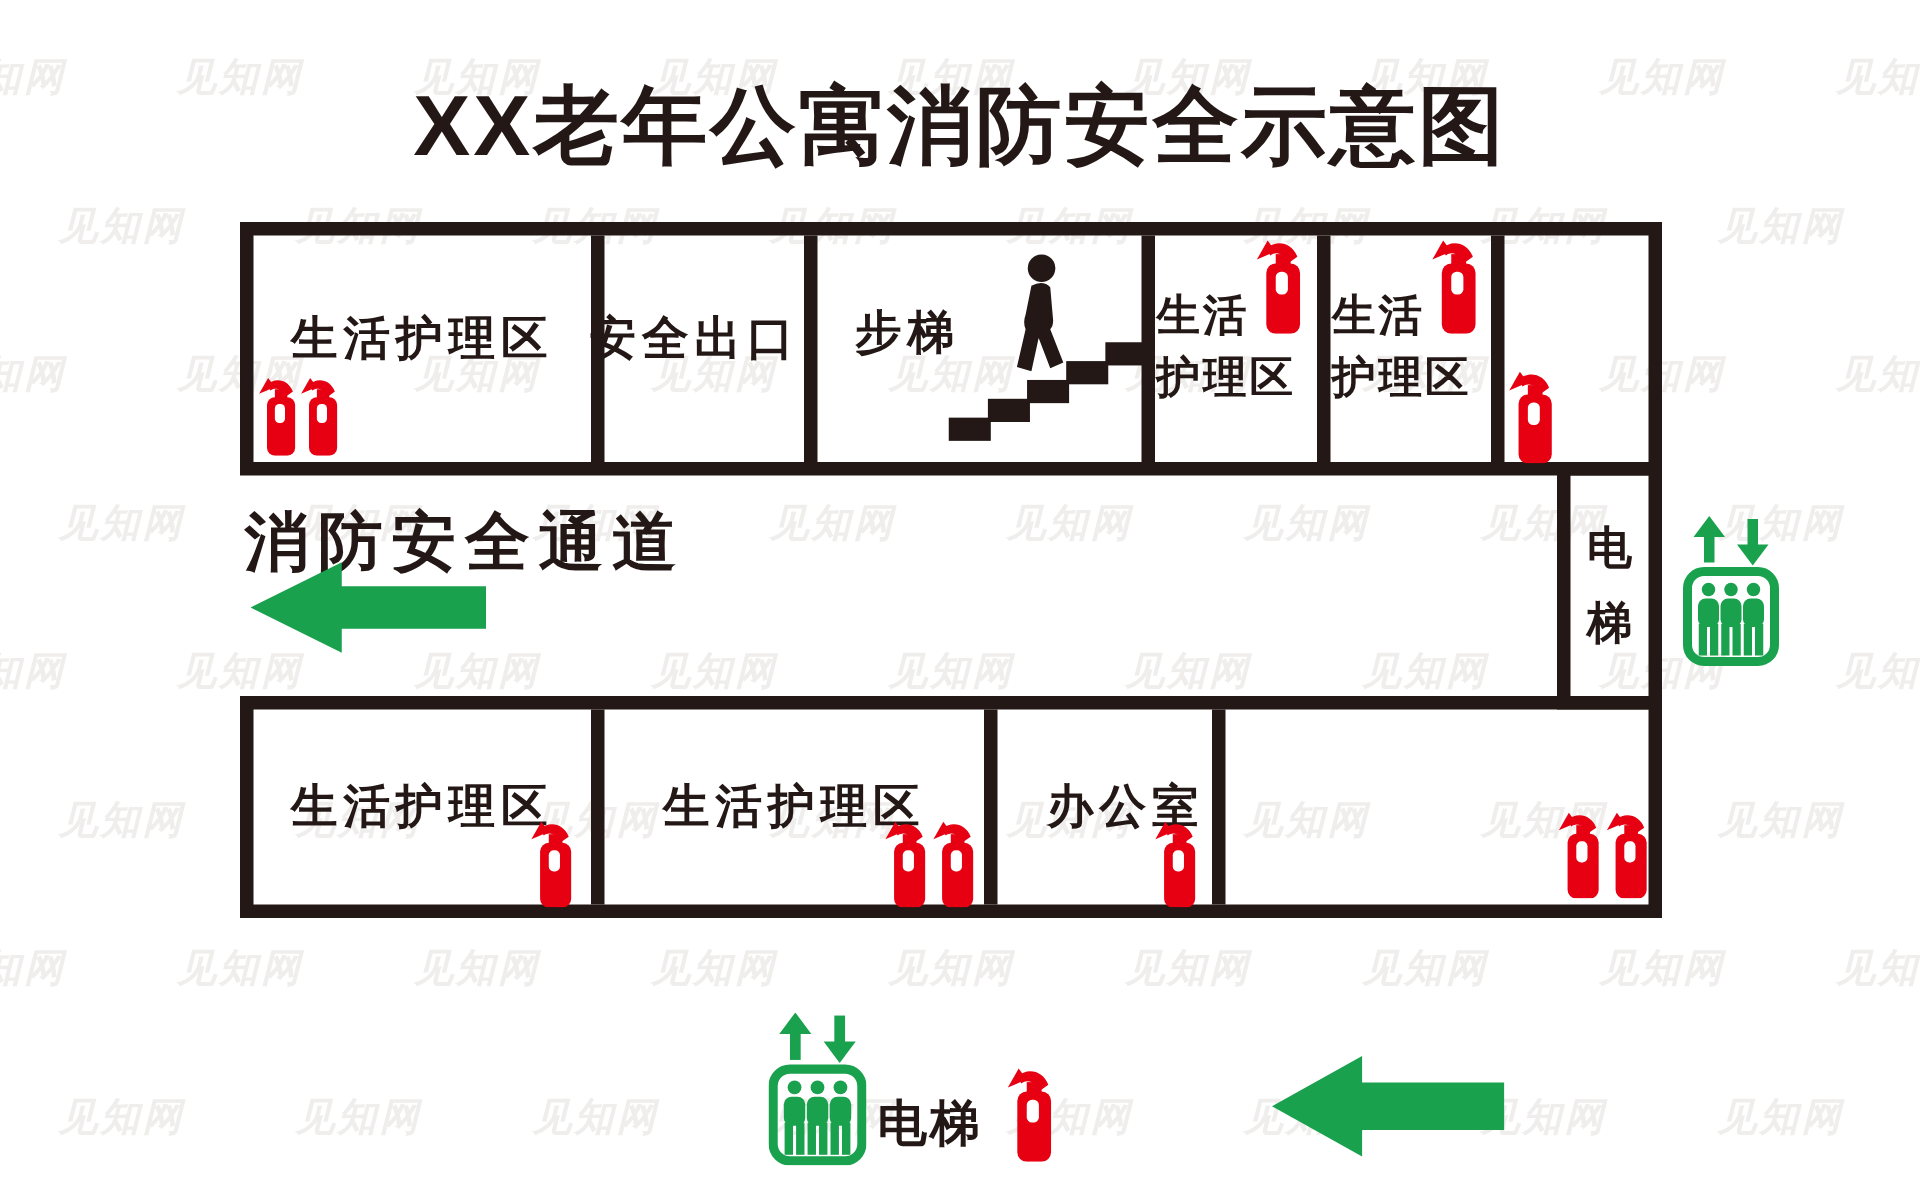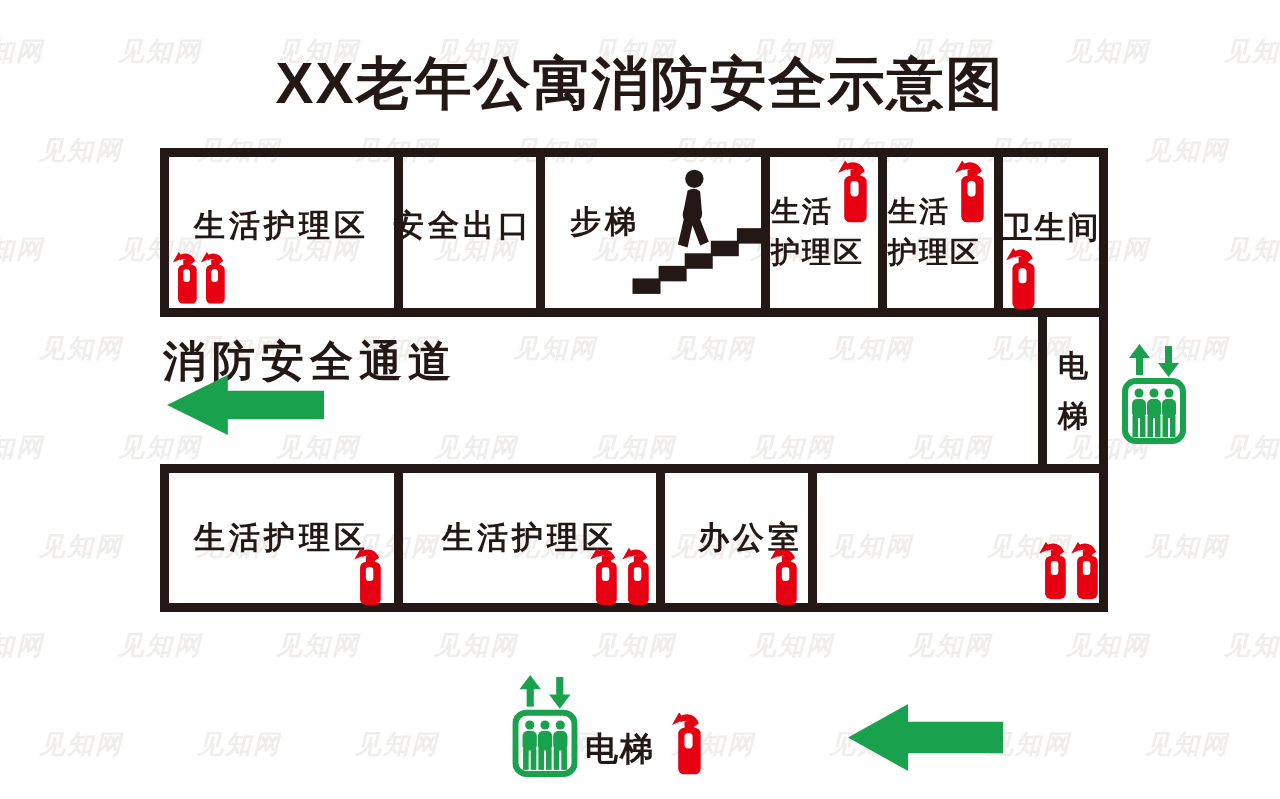--- a/index.html
+++ b/index.html
@@ -198,23 +198,20 @@
       </svg>
 
     <div class="two-line" style="left:719px;top:34px">
       <span>生活</span>
       <span>护理区</span>
     </div>
     <svg class="icon" style="left:785px;top:2px" width="36" height="64" viewBox="0 0 40 70">
         <use href="#sym-ext"></use>
       </svg>
 
-    <div class="room" style="left:834px;width:96px">
-      <span class="room-label up5" style="letter-spacing:2px">卫生间</span>
-    </div>
     <svg class="icon" style="left:836px;top:90px" width="36" height="62" viewBox="0 0 40 70">
         <use href="#sym-ext"></use>
       </svg>
   </div>
 
   <div class="corridor-label">消防安全通道</div>
   <svg class="icon" style="left:167px;top:374px" width="157" height="62" viewBox="0 0 160 70" preserveAspectRatio="none">
       <use href="#sym-arrow-left"></use>
     </svg>
 

